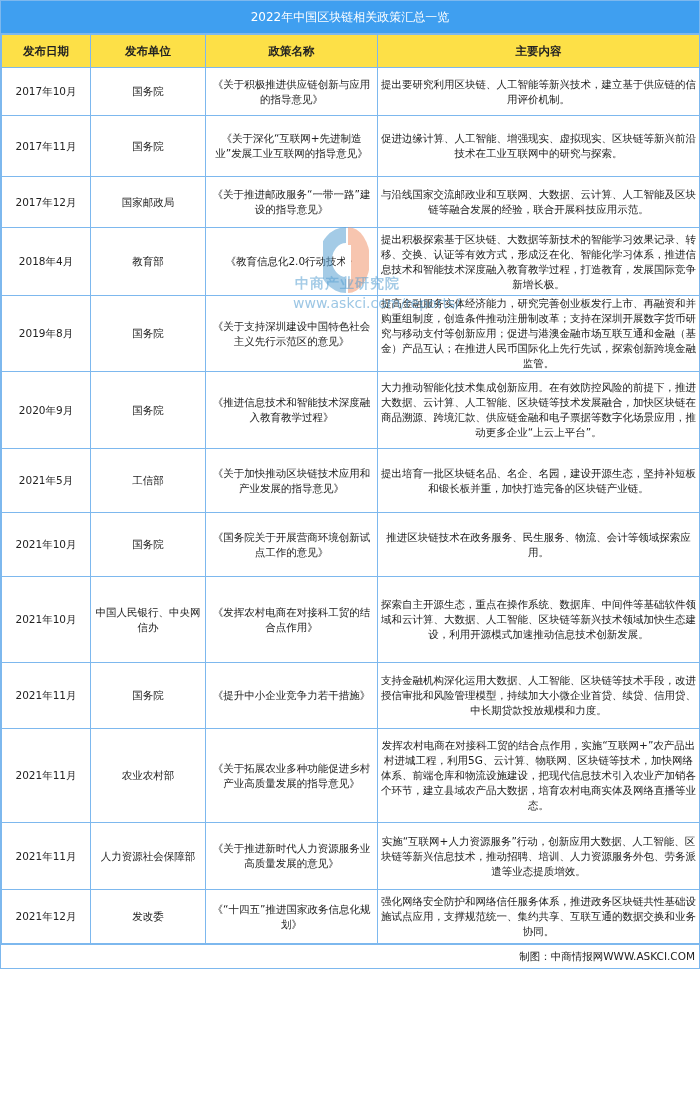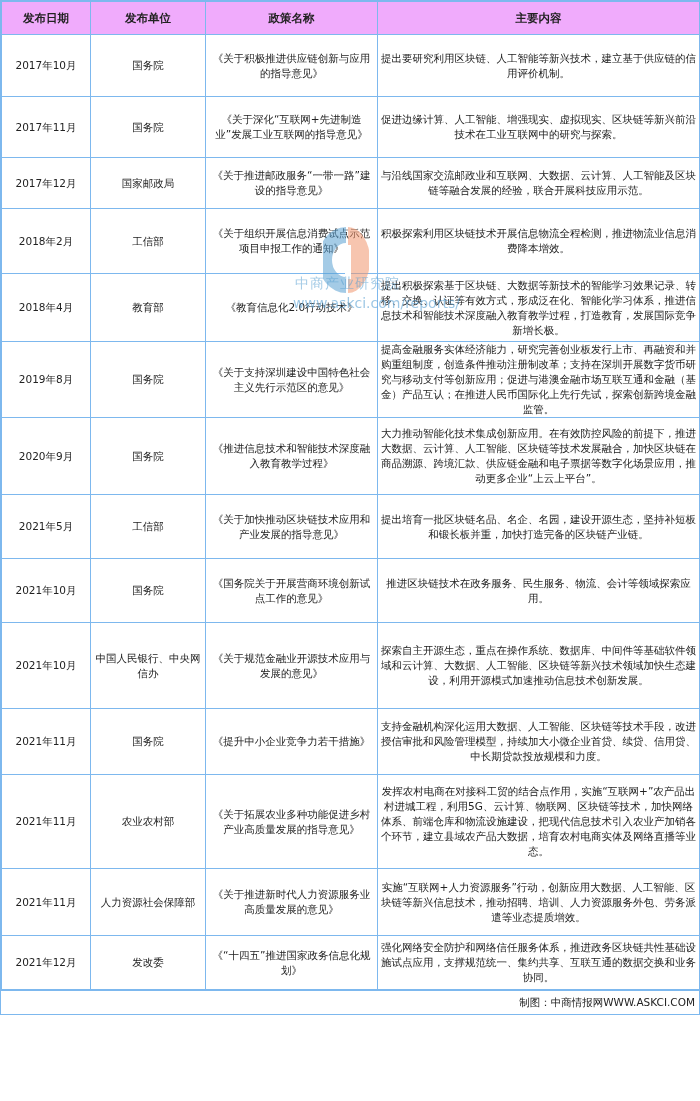--- a/index.html
+++ b/index.html
@@ -4,73 +4,68 @@
 <style>
   html, body { margin: 0; padding: 0; background: #ffffff; }
   body { width: 700px; height: 1101px; position: relative; overflow: hidden;
          font-family: "DejaVu Sans", "Liberation Sans", sans-serif; color: #222; }
   .wrap { position: absolute; left: 0; top: 0; width: 698px; border: 1px solid #7db8ee; }
   .title { height: 32px; background: #3f9ff0; color: #fff; font-size: 12px;
            display: flex; align-items: center; justify-content: center; border-bottom: 1px solid #7db8ee; }
   table { border-collapse: collapse; width: 698px; table-layout: fixed; }
   td, th { border: 1px solid #7db8ee; text-align: center; vertical-align: middle;
            font-size: 10.5px; line-height: 15px; padding: 0 2px; overflow: hidden; }
-  th { background: #f0abfc; font-weight: bold; font-size: 11.5px; height: 32px; }
+  th { background: #fde047; font-weight: bold; font-size: 11.5px; height: 32px; }
   td.c3 { padding: 4px 3px; }
   td.c4 { padding: 0 3px; text-align: center; }
   .footer { height: 23px; font-size: 10.5px; display: flex; align-items: center; justify-content: flex-end;
             padding-right: 4px; border-top: 1px solid #7db8ee; }
   .wm { position: absolute; left: 285px; top: 225px; width: 130px; height: 100px; pointer-events: none; }
   .wm .cshape { position: absolute; left: 38px; top: 0; width: 46px; height: 70px; }
-  .wm .text { position: absolute; left: 10px; top: 50px; font-size: 14px; color: rgba(90,160,210,0.55); letter-spacing: 1px; white-space: nowrap; }
+  .wm .text { position: absolute; left: 10px; top: 50px; font-size: 14px; color: rgba(90,160,210,0.55); letter-spacing: 1px; white-space: nowrap; font-weight: bold; }
   .wm .url { position: absolute; left: 8px; top: 70px; font-size: 14px; color: rgba(90,160,210,0.6); white-space: nowrap; }
 </style>
 </head>
 <body>
 
 <div class="wrap">
+  <div class="title">2022年中国区块链相关政策汇总一览</div>
   <table>
     <colgroup>
       <col style="width:89px">
         <col style="width:115px">
         <col style="width:172px">
         <col style="width:322px">
     </colgroup>
     <thead>
       <tr>
         <th>发布日期</th>
         <th>发布单位</th>
         <th>政策名称</th>
         <th>主要内容</th>
       </tr>
     </thead>
     <tbody id="tbody">
-        <tr style="height: 62px;">
+        <tr style="height: 48px;">
           <td class="c1">2017年10月</td>
           <td class="c2">国务院</td>
           <td class="c3">《关于积极推进供应链创新与应用的指导意见》</td>
           <td class="c4">提出要研究利用区块链、人工智能等新兴技术，建立基于供应链的信用评价机制。</td>
         </tr>
         <tr style="height: 61px;">
           <td class="c1">2017年11月</td>
           <td class="c2">国务院</td>
           <td class="c3">《关于深化“互联网+先进制造业”发展工业互联网的指导意见》</td>
           <td class="c4">促进边缘计算、人工智能、增强现实、虚拟现实、区块链等新兴前沿技术在工业互联网中的研究与探索。</td>
         </tr>
         <tr style="height: 51px;">
           <td class="c1">2017年12月</td>
           <td class="c2">国家邮政局</td>
           <td class="c3">《关于推进邮政服务“一带一路”建设的指导意见》</td>
           <td class="c4">与沿线国家交流邮政业和互联网、大数据、云计算、人工智能及区块链等融合发展的经验，联合开展科技应用示范。</td>
-        </tr>
-        <tr style="height: 65px;">
-          <td class="c1">2018年2月</td>
-          <td class="c2">工信部</td>
-          <td class="c3">《关于组织开展信息消费试点示范项目申报工作的通知》</td>
-          <td class="c4">积极探索利用区块链技术开展信息物流全程检测，推进物流业信息消费降本增效。</td>
         </tr>
         <tr style="height: 68px;">
           <td class="c1">2018年4月</td>
           <td class="c2">教育部</td>
           <td class="c3">《教育信息化2.0行动技术》</td>
           <td class="c4">提出积极探索基于区块链、大数据等新技术的智能学习效果记录、转移、交换、认证等有效方式，形成泛在化、智能化学习体系，推进信息技术和智能技术深度融入教育教学过程，打造教育，发展国际竞争新增长极。</td>
         </tr>
         <tr style="height: 75px;">
           <td class="c1">2019年8月</td>
           <td class="c2">国务院</td>
@@ -91,21 +86,21 @@
         </tr>
         <tr style="height: 64px;">
           <td class="c1">2021年10月</td>
           <td class="c2">国务院</td>
           <td class="c3">《国务院关于开展营商环境创新试点工作的意见》</td>
           <td class="c4">推进区块链技术在政务服务、民生服务、物流、会计等领域探索应用。</td>
         </tr>
         <tr style="height: 86px;">
           <td class="c1">2021年10月</td>
           <td class="c2">中国人民银行、中央网信办</td>
-          <td class="c3">《关于规范金融业开源技术应用与发展的意见》</td>
+          <td class="c3">《发挥农村电商在对接科工贸的结合点作用》</td>
           <td class="c4">探索自主开源生态，重点在操作系统、数据库、中间件等基础软件领域和云计算、大数据、人工智能、区块链等新兴技术领域加快生态建设，利用开源模式加速推动信息技术创新发展。</td>
         </tr>
         <tr style="height: 66px;">
           <td class="c1">2021年11月</td>
           <td class="c2">国务院</td>
           <td class="c3">《提升中小企业竞争力若干措施》</td>
           <td class="c4">支持金融机构深化运用大数据、人工智能、区块链等技术手段，改进授信审批和风险管理模型，持续加大小微企业首贷、续贷、信用贷、中长期贷款投放规模和力度。</td>
         </tr>
         <tr style="height: 94px;">
           <td class="c1">2021年11月</td>

